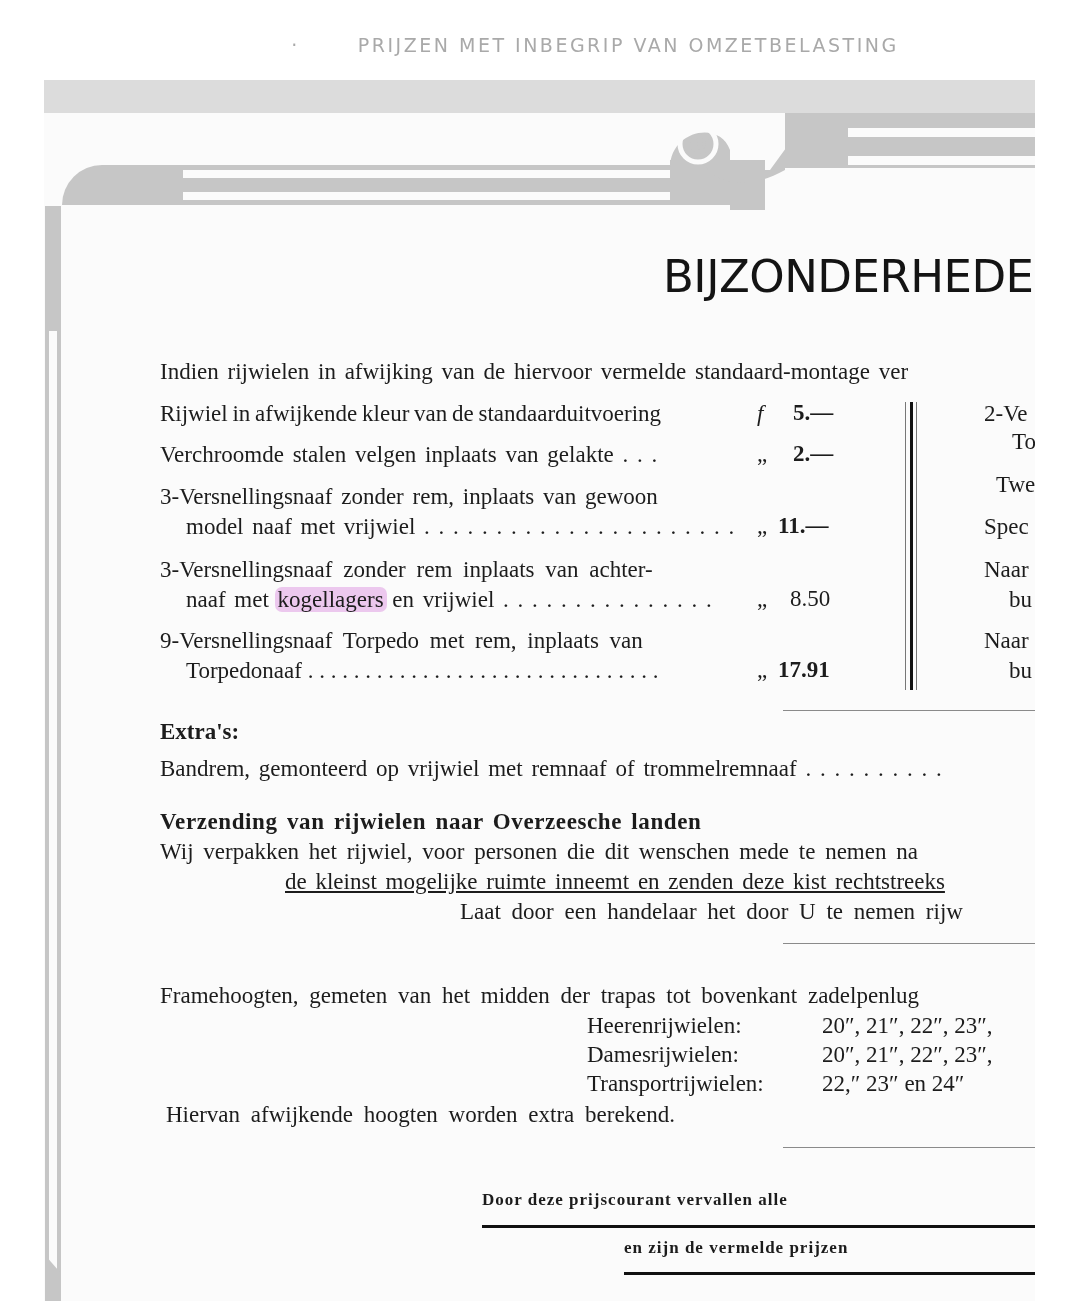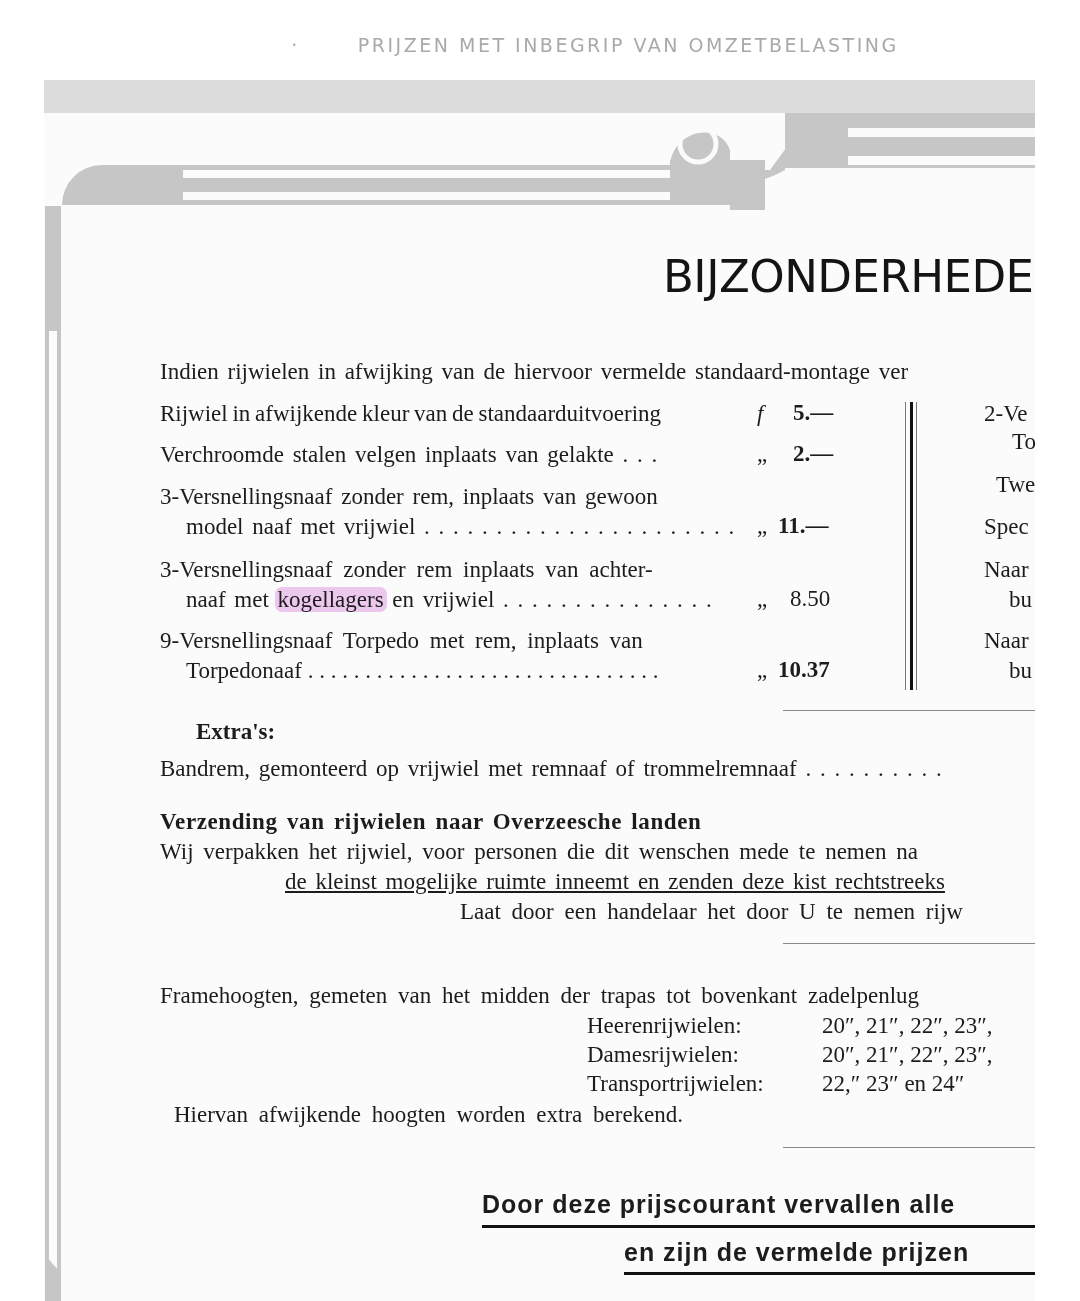--- a/index.html
+++ b/index.html
@@ -25,21 +25,21 @@
     left:663px; top:250px; width:372px; overflow:hidden; white-space:nowrap;
     font-family:"DejaVu Sans", sans-serif; font-size:45px; letter-spacing:-0.5px; color:#141414;
   }
   .txt { font-size:23px; white-space:nowrap; line-height:28px; }
   .clip { overflow:hidden; }
   .price { font-weight:bold; font-size:23px; white-space:nowrap; }
   .ditto { font-size:23px; }
   .hl { background:#ecc8ee; border-radius:7px; padding:0 3px; margin:0 -3px; }
   .bold { font-weight:bold; }
   .sans-bold {
-    font-family:Liberation Sans, sans-serif; font-weight:bold; font-size:25px; white-space:nowrap;
+    font-family:Liberation Serif, serif; font-weight:bold; font-size:17px; white-space:nowrap;
     letter-spacing:1px;
   }
   .rule { background:#8a8a8a; height:1px; }
   .vline { background:#111; }
   .vthin { background:#777; }
 </style>
 </head>
 <body>
 
 <div class="abs top-caption"><span class="dot">·</span><span>PRIJZEN MET INBEGRIP VAN OMZETBELASTING</span></div>
@@ -88,56 +88,56 @@
 <div class="abs price" style="left:778px;top:513px;">11.—</div>
 
 <div class="abs txt" style="left:160px;top:556px;word-spacing:5px;">3-Versnellingsnaaf zonder rem inplaats van achter-</div>
 <div class="abs txt" style="left:186px;top:586px;word-spacing:3px;"><span>naaf met</span> <span class="hl">kogellagers</span> <span>en vrijwiel . . . . . . . . . . . . . . .</span></div>
 <div class="abs ditto" style="left:757px;top:586px;">„</div>
 <div class="abs price" style="left:790px;top:586px;font-weight:normal;">8.50</div>
 
 <div class="abs txt" style="left:160px;top:627px;word-spacing:5px;">9-Versnellingsnaaf Torpedo met rem, inplaats van</div>
 <div class="abs txt" style="left:186px;top:657px;text-align:center;">Torpedonaaf . . . . . . . . . . . . . . . . . . . . . . . . . . . . . . .</div>
 <div class="abs ditto" style="left:757px;top:657px;">„</div>
-<div class="abs price" style="left:778px;top:657px;">10.37</div>
+<div class="abs price" style="left:778px;top:657px;">17.91</div>
 
 <div class="abs vthin" style="left:905px;top:402px;width:1px;height:288px;"></div>
 <div class="abs vline" style="left:910px;top:402px;width:3px;height:288px;"></div>
 <div class="abs vthin" style="left:916px;top:402px;width:1px;height:288px;"></div>
 
 <div class="abs clip" style="left:960px;top:395px;width:75px;height:300px;">
   <div class="abs txt" style="left:24px;top:5px;text-align:center;">2-Ve</div>
   <div class="abs txt" style="left:52px;top:33px;">To</div>
   <div class="abs txt" style="left:36px;top:76px;">Twe</div>
   <div class="abs txt" style="left:24px;top:118px;">Spec</div>
   <div class="abs txt" style="left:24px;top:161px;">Naar</div>
   <div class="abs txt" style="left:49px;top:191px;">bu</div>
   <div class="abs txt" style="left:24px;top:232px;">Naar</div>
   <div class="abs txt" style="left:49px;top:262px;">bu</div>
 </div>
 
 <div class="abs rule" style="left:783px;top:710px;width:252px;"></div>
 
-<div class="abs txt bold" style="left:160px;top:718px;margin-left:36px;">Extra's:</div>
+<div class="abs txt bold" style="left:160px;top:718px;">Extra's:</div>
 <div class="abs txt clip" style="left:160px;top:755px;width:875px;word-spacing:3px;">Bandrem, gemonteerd op vrijwiel met remnaaf of trommelremnaaf . . . . . . . . . .</div>
 
 <div class="abs txt bold" style="left:160px;top:808px;letter-spacing:0.6px;word-spacing:3px;">Verzending van rijwielen naar Overzeesche landen</div>
 <div class="abs txt clip" style="left:160px;top:838px;width:875px;word-spacing:4px;">Wij verpakken het rijwiel, voor personen die dit wenschen mede te nemen na</div>
 <div class="abs txt clip" style="left:285px;top:868px;width:750px;word-spacing:3px;text-decoration:underline;">de kleinst mogelijke ruimte inneemt en zenden deze kist rechtstreeks</div>
 <div class="abs txt clip" style="left:460px;top:898px;width:575px;word-spacing:5px;">Laat door een handelaar het door U te nemen rijw</div>
 
 <div class="abs rule" style="left:783px;top:943px;width:252px;"></div>
 
 <div class="abs txt clip" style="left:160px;top:982px;width:875px;word-spacing:5px;">Framehoogten, gemeten van het midden der trapas tot bovenkant zadelpenlug</div>
 <div class="abs txt" style="left:587px;top:1012px;">Heerenrijwielen:</div>
 <div class="abs txt clip" style="left:822px;top:1012px;width:213px;">20″, 21″, 22″, 23″,</div>
 <div class="abs txt" style="left:587px;top:1041px;">Damesrijwielen:</div>
 <div class="abs txt clip" style="left:822px;top:1041px;width:213px;">20″, 21″, 22″, 23″,</div>
 <div class="abs txt" style="left:587px;top:1070px;">Transportrijwielen:</div>
 <div class="abs txt" style="left:822px;top:1070px;">22,″ 23″ en 24″</div>
-<div class="abs txt" style="left:174px;top:1101px;word-spacing:5px;">Hiervan afwijkende hoogten worden extra berekend.</div>
+<div class="abs txt" style="left:166px;top:1101px;word-spacing:5px;">Hiervan afwijkende hoogten worden extra berekend.</div>
 
 <div class="abs rule" style="left:783px;top:1147px;width:252px;"></div>
 
 <div class="abs sans-bold clip" style="left:482px;top:1190px;width:553px;">Door deze prijscourant vervallen alle</div>
 <div class="abs" style="left:482px;top:1225px;width:553px;height:3px;background:#111;"></div>
 <div class="abs sans-bold clip" style="left:624px;top:1238px;width:411px;">en zijn de vermelde prijzen</div>
 <div class="abs" style="left:624px;top:1272px;width:411px;height:3px;background:#111;"></div>
 
 </body></html>

